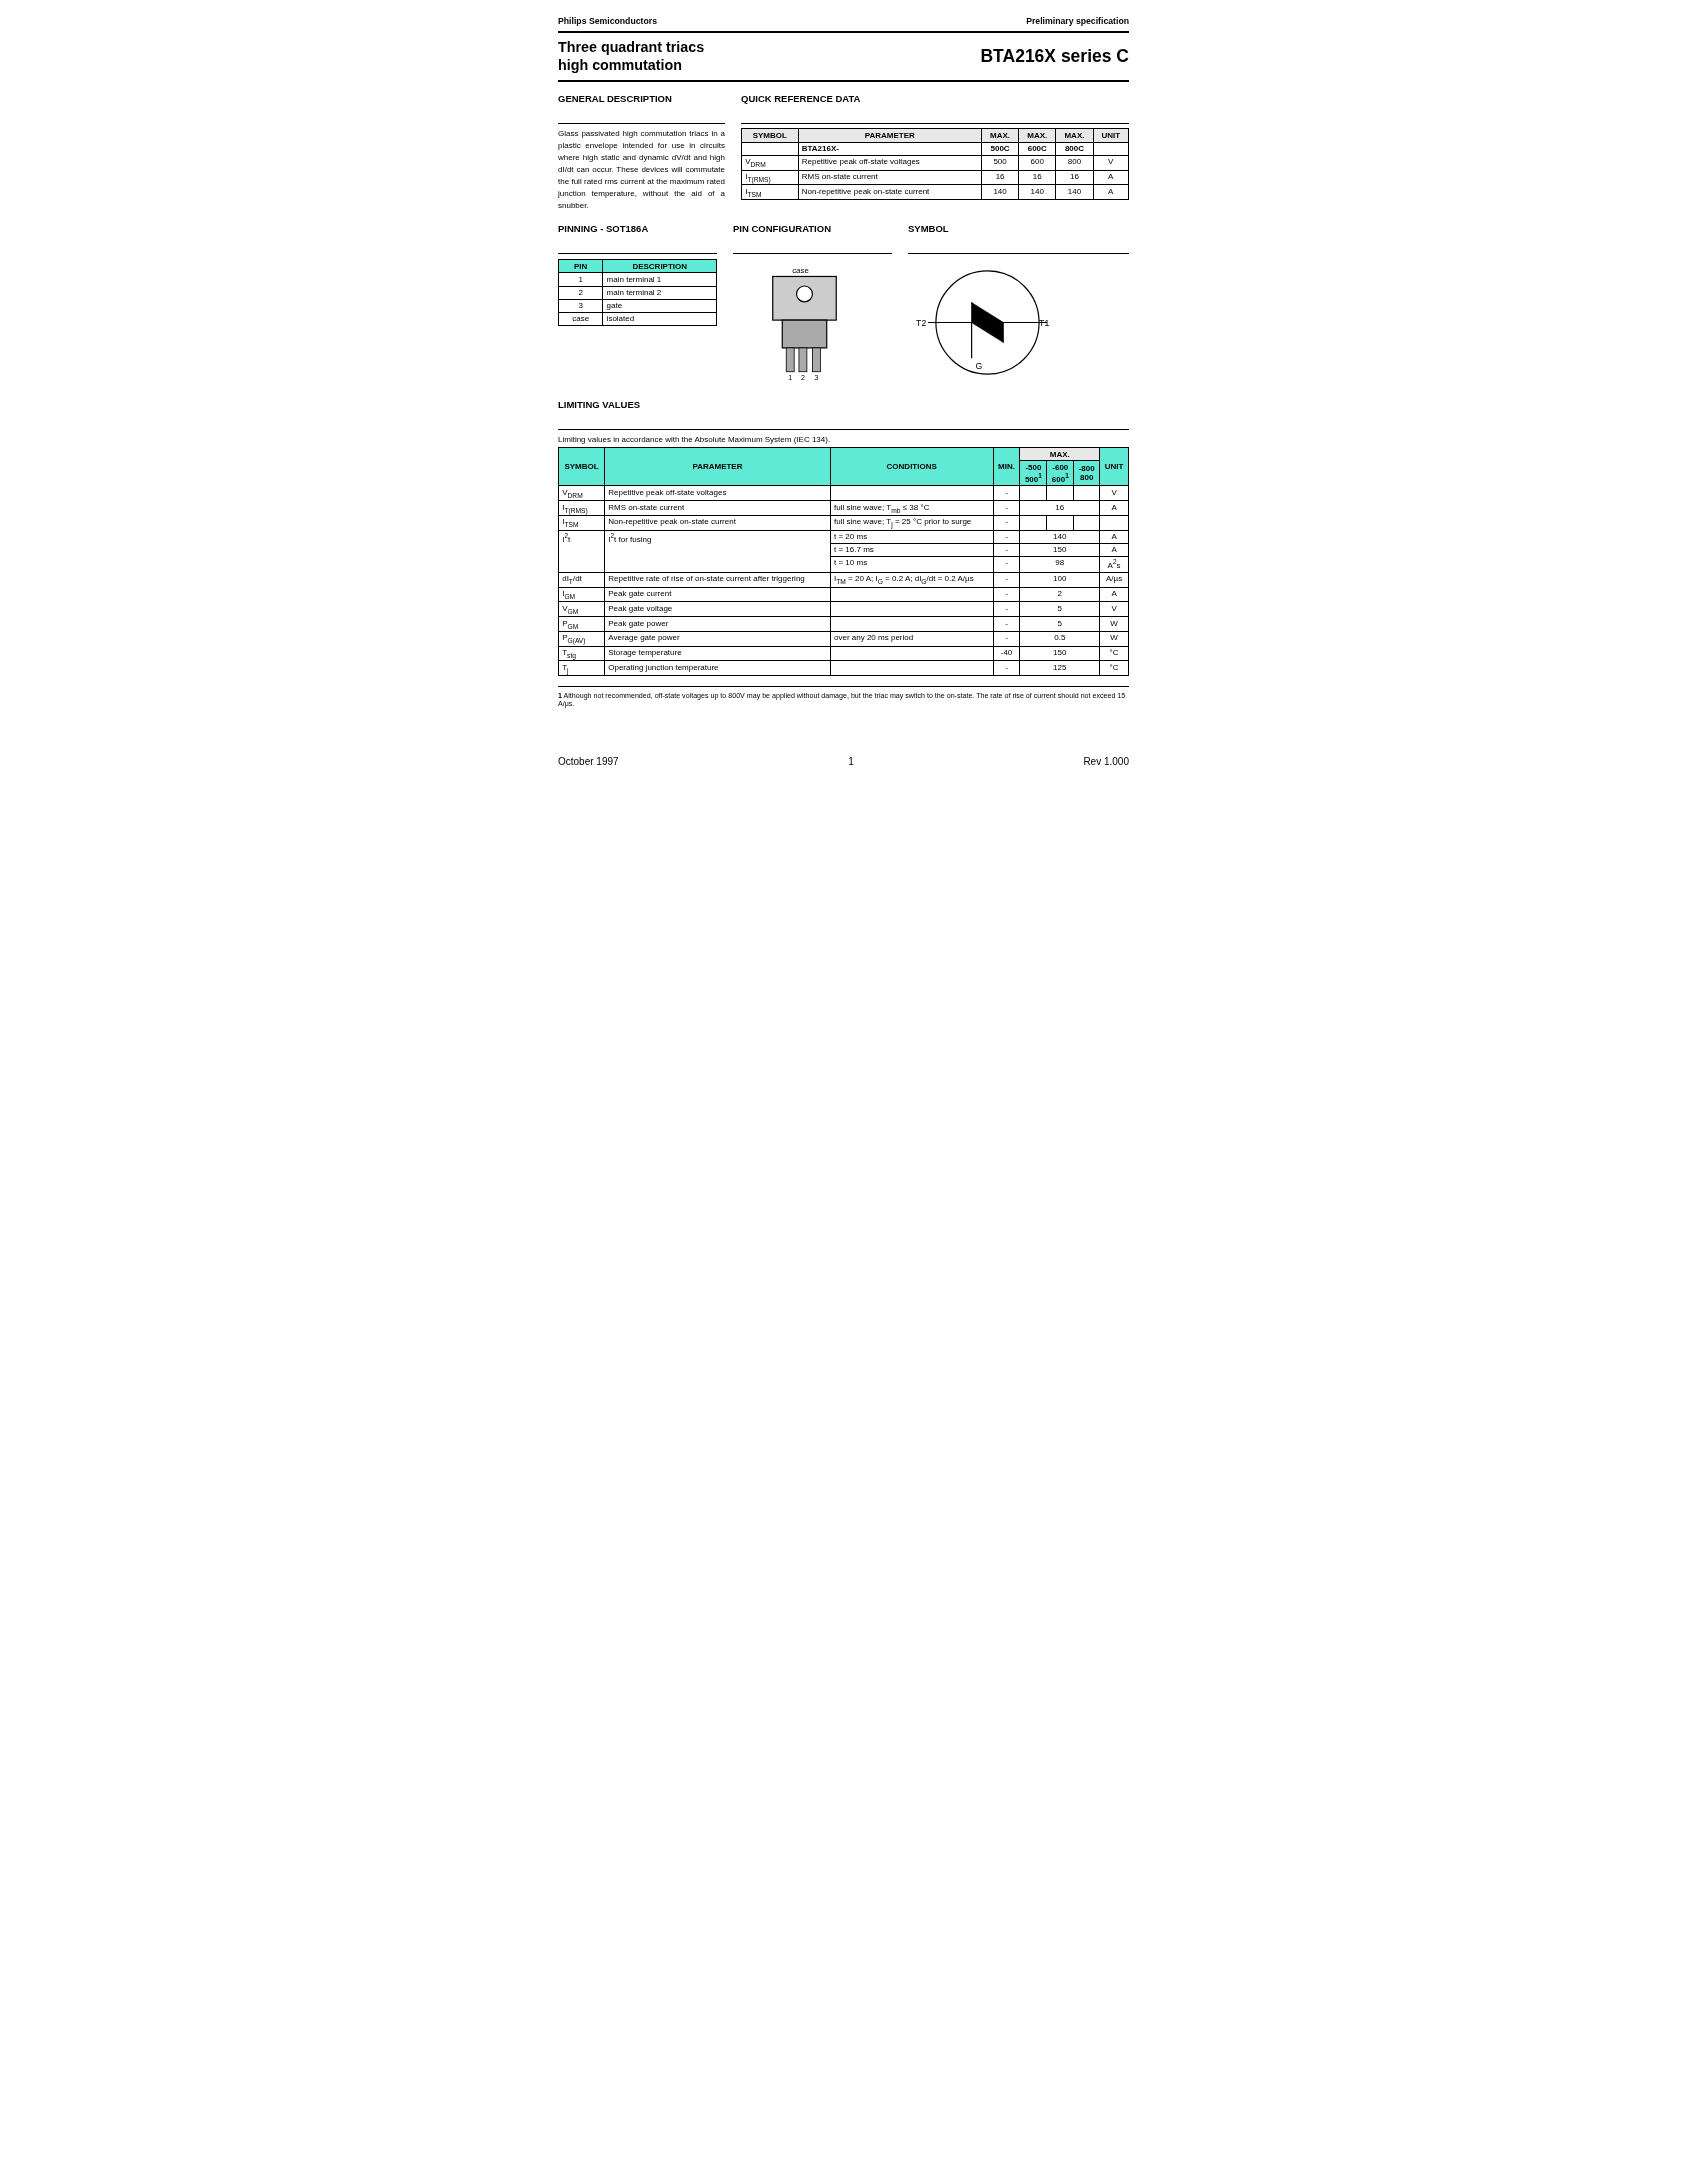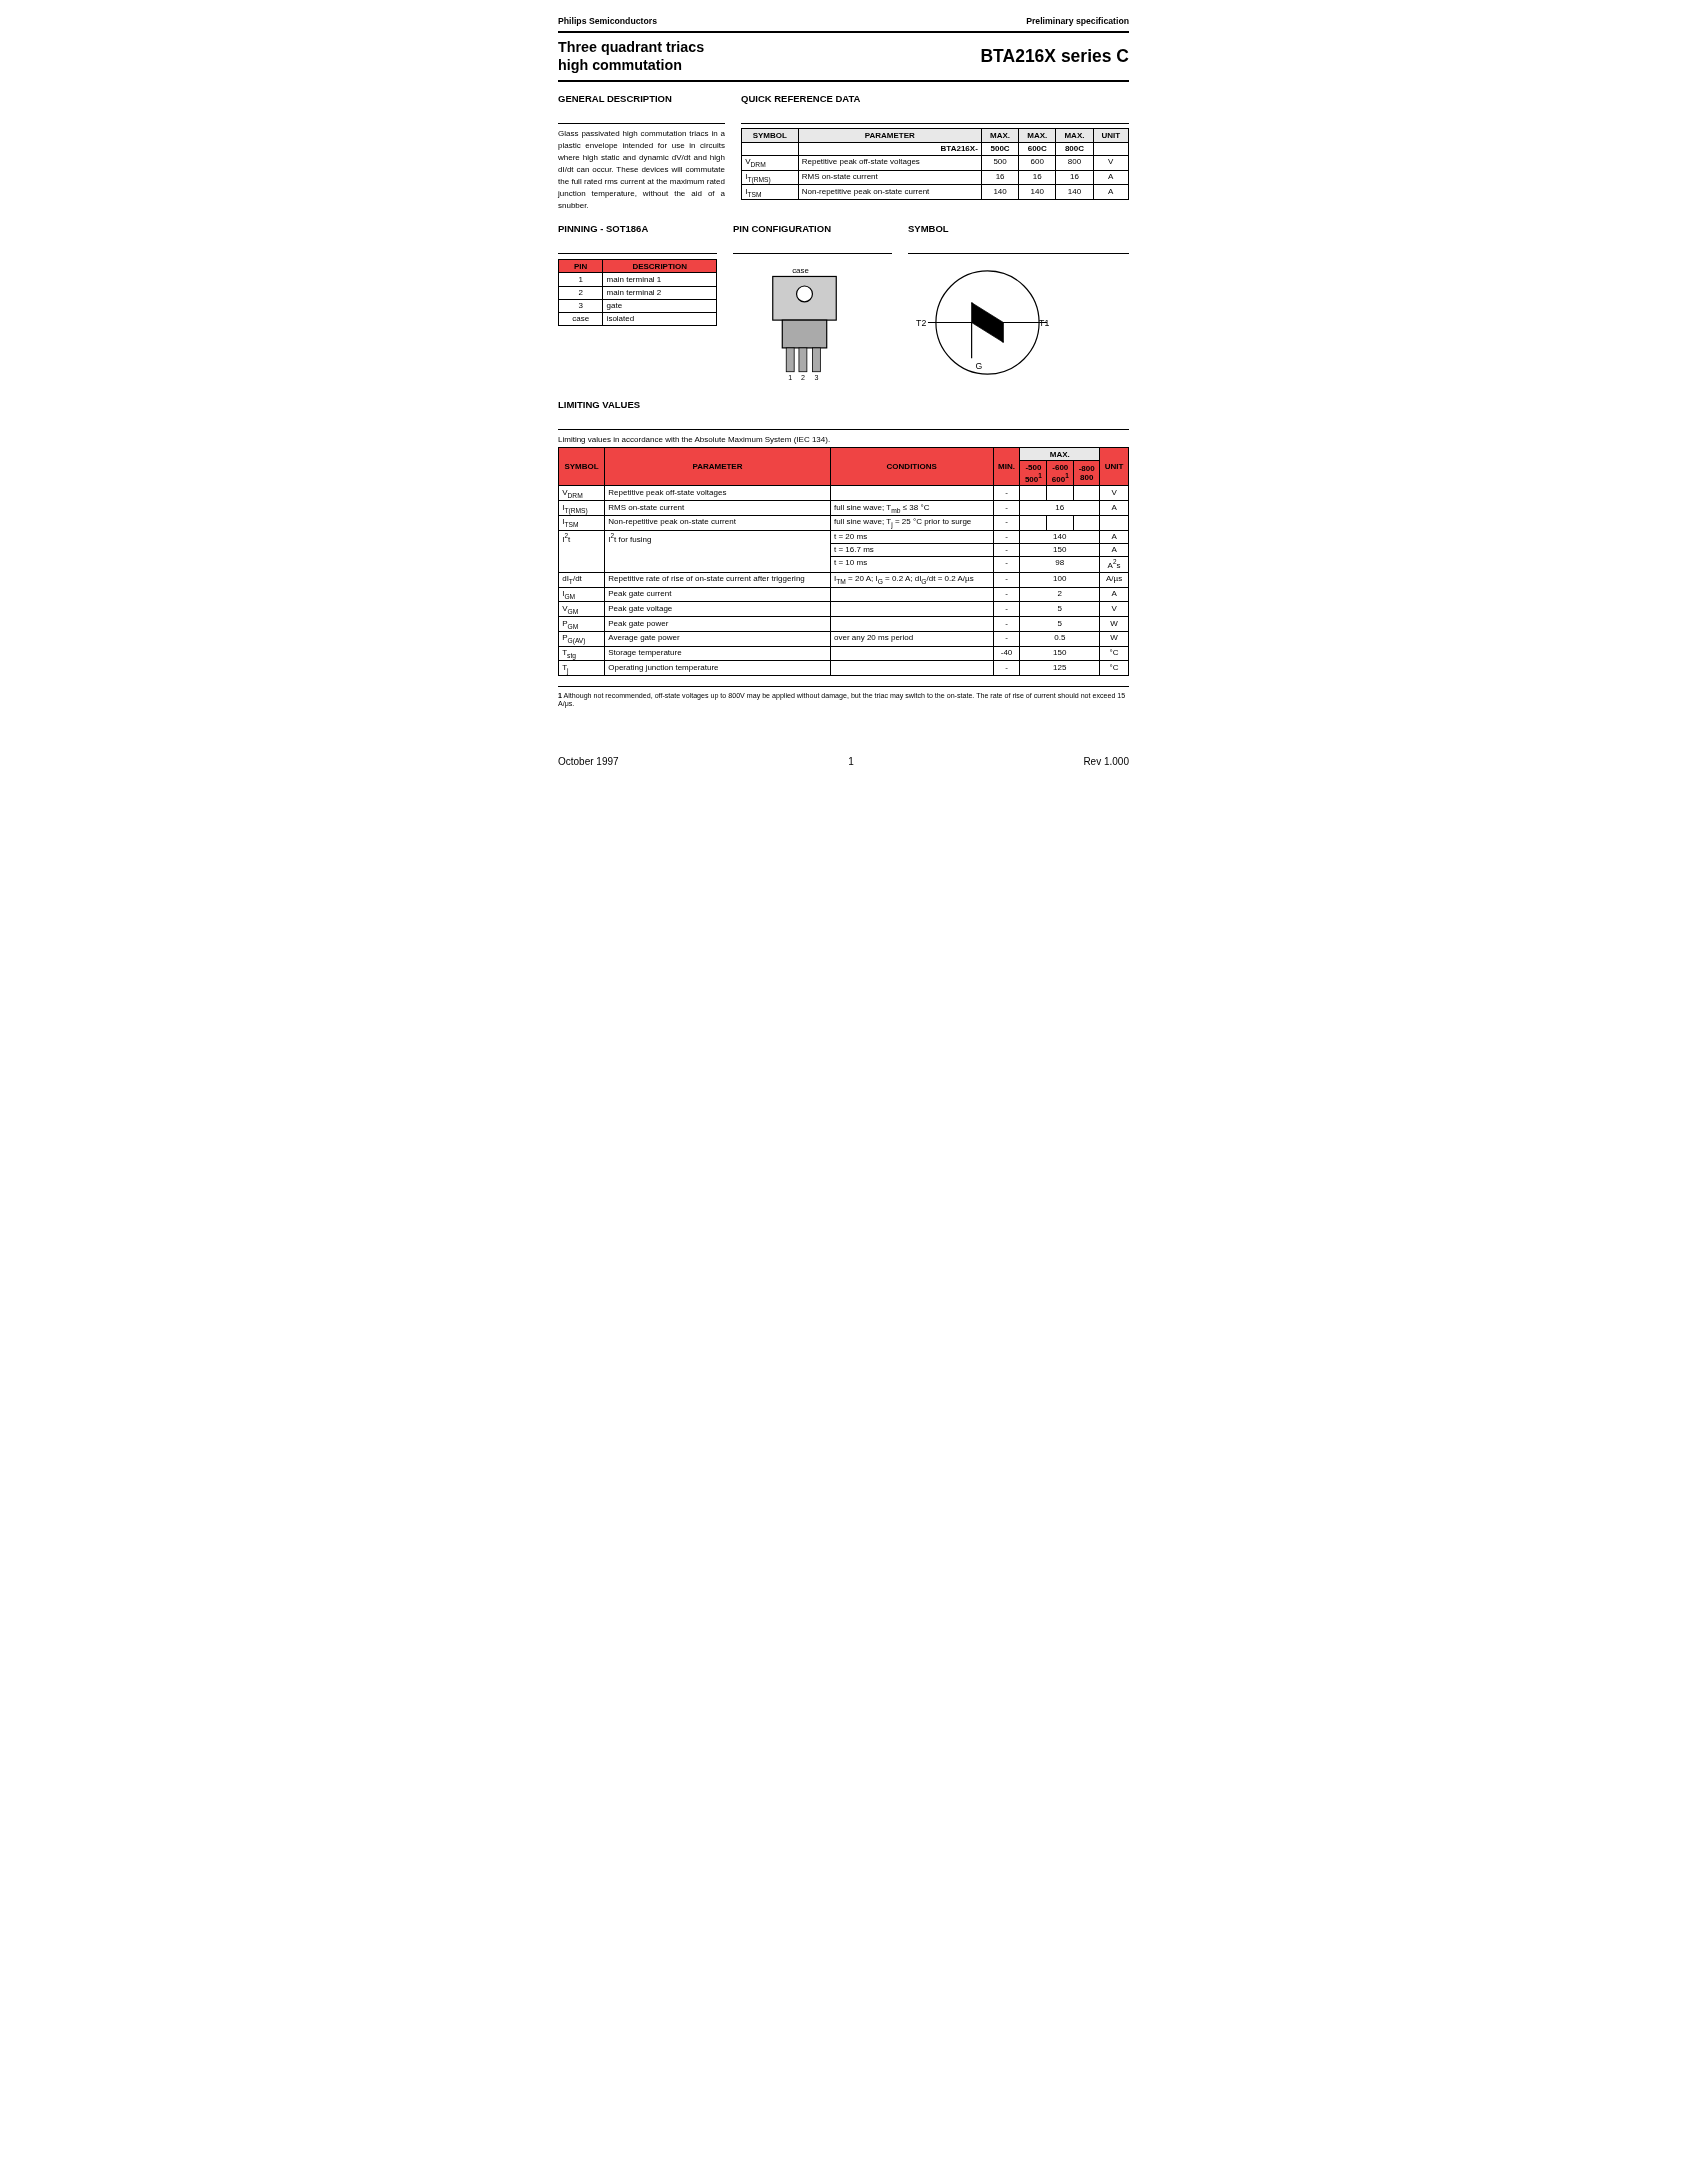--- a/index.html
+++ b/index.html
@@ -38,21 +38,21 @@
       font-size: 9.5px;
       font-weight: bold;
       border-bottom: 0.8px solid #000;
       margin-bottom: 4.8px;
       padding-bottom: 19px;
       text-transform: uppercase;
     }
     .gen-desc-text { font-size: 8px; text-align: justify; line-height: 1.5; }
     table { border-collapse: collapse; width: 100%; }
     th, td { border: 0.8px solid #000; padding: 1.6px 3.2px; font-size: 8px; }
-    th { font-weight: bold; background: #ef4444; text-align: center; }
+    th { font-weight: bold; background: #5eead4; text-align: center; }
     td { vertical-align: top; }
     .quick-ref th { background: #e8e8e8; }
     .pinning-config-row { display: flex; gap: 16px; margin-bottom: 11px; }
     .pinning-table-wrap { flex: 0 0 159px; }
     .pin-config-wrap { flex: 0 0 159px; }
     .symbol-wrap { flex: 1; }
     .limiting-section { margin-bottom: 2px; }
     .limiting-note { font-size: 8px; margin-bottom: 3.2px; }
     .lv-table th, .lv-table td { font-size: 8px; }
     .footer-line { border-top: 0.8px solid #000; margin-top: 10px; padding-top: 4.8px; font-size: 7.1px; }
@@ -91,21 +91,21 @@
         <tr>
           <th>SYMBOL</th>
           <th>PARAMETER</th>
           <th>MAX.</th>
           <th>MAX.</th>
           <th>MAX.</th>
           <th>UNIT</th>
         </tr>
         <tr>
           <td></td>
-          <td style="font-weight:bold;text-align:right;font-size:8px;">BTA216X-</td>
+          <td style="font-weight:bold;text-align:left;font-size:8px;">BTA216X-</td>
           <td style="font-weight:bold;text-align:center;">500C</td>
           <td style="font-weight:bold;text-align:center;">600C</td>
           <td style="font-weight:bold;text-align:center;">800C</td>
           <td></td>
         </tr>
       </thead>
       <tbody>
         <tr>
           <td>V<sub>DRM</sub></td>
           <td>Repetitive peak off-state voltages</td>

